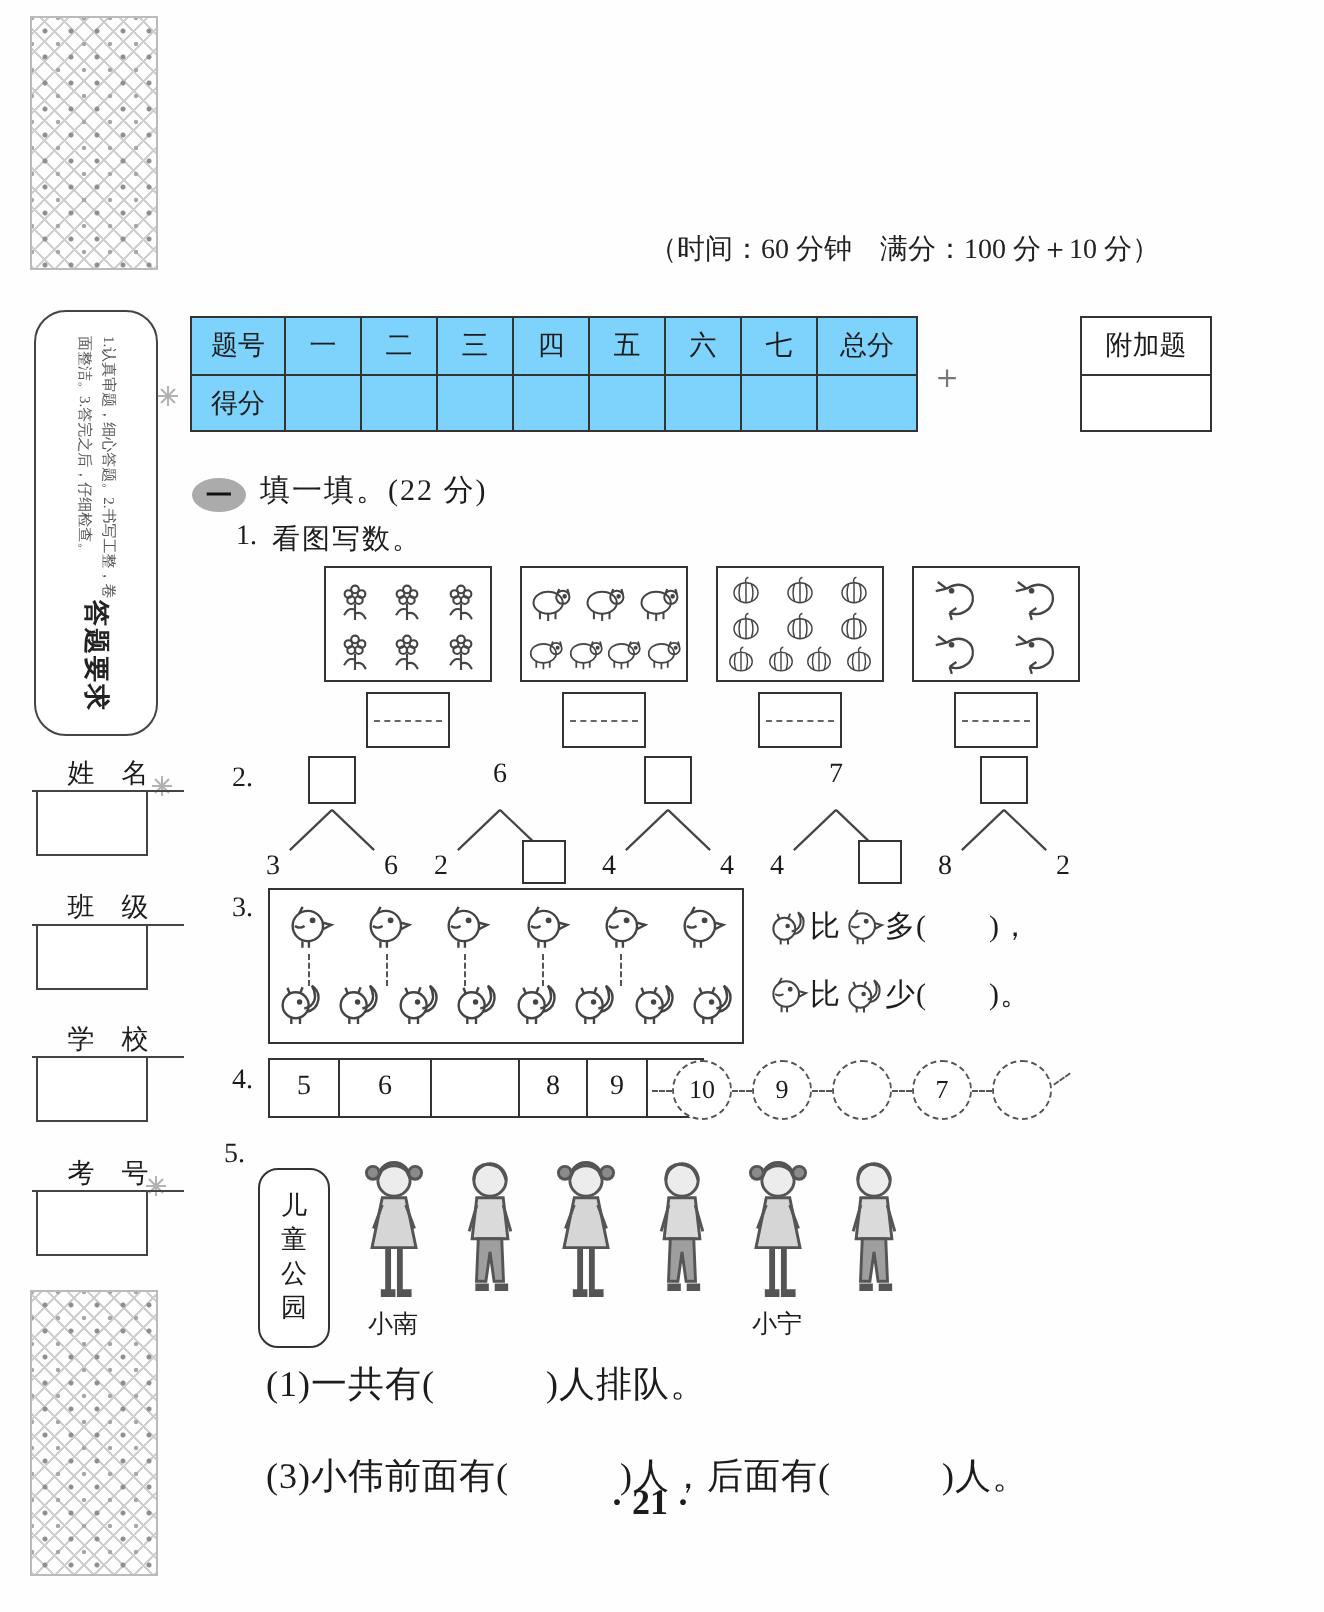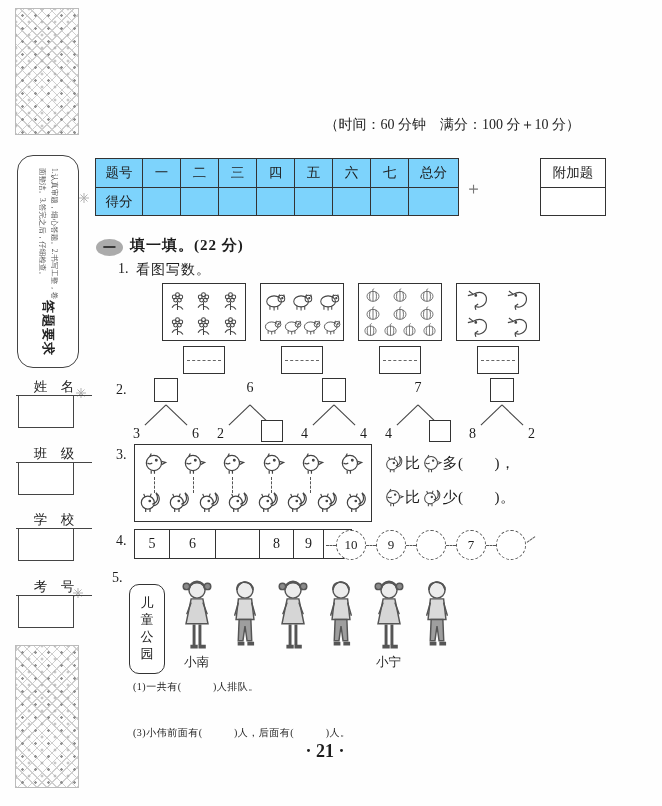--- a/index.html
+++ b/index.html
@@ -52,21 +52,21 @@
   .plus{position:absolute;left:465px;top:177px;font-size:17px;color:#777;}
   .btable{position:absolute;left:502px;top:158px;display:grid;grid-template-columns:64px;
           grid-auto-rows:28px;border:1.3px solid #333;background:#fff;margin-left:38px;}
   .btable>span{display:flex;align-items:center;justify-content:center;font-size:13.5px;}
   .btable>span+span{border-top:1.2px solid #333;}
 
   
   .badge{position:absolute;left:96px;top:239px;width:27px;height:17px;border-radius:50%;
          background:#ababab;color:#111;display:flex;align-items:center;justify-content:center;
          font-size:13px;font-weight:bold;}
-  .sec-title{position:absolute;left:130px;top:236px;font-size:15px;font-weight:bold;letter-spacing:1px;}
+  .sec-title{position:absolute;left:130px;top:236px;font-size:15px;font-weight:normal;letter-spacing:1px;}
   .qnum{position:absolute;font-size:14px;}
   .qtext{position:absolute;font-size:14px;letter-spacing:1px;}
 
   
   .pic-box{position:absolute;top:283px;width:84px;height:58px;border:1.2px solid #333;
            display:grid;grid-template-columns:repeat(12,1fr);align-content:space-evenly;
            justify-items:center;padding:1px;background:#fff;}
   .pic-box .ico-svg{display:block;}
   .g0 .ico-svg{grid-column:span 4;width:23px;height:23px;}
   .g1 .ico-svg{grid-column:span 4;width:22px;height:22px;}
@@ -117,21 +117,21 @@
   .chain .circ:last-of-type{margin-bottom:10px;}
 
   
   .sign{position:absolute;left:129px;top:584px;width:36px;height:90px;border:1.5px solid #333;
         border-radius:10px;display:flex;align-items:center;justify-content:center;
         font-size:13px;line-height:1.3;white-space:pre-line;text-align:center;background:#fff;}
   .kids{position:absolute;left:174px;top:576px;display:flex;gap:3px;}
   .kid{width:45px;text-align:center;}
   .kid svg{width:44px;height:78px;display:block;margin:0 auto;}
   .kid-label{font-size:12.5px;height:15px;}
-  .subq{position:absolute;left:133px;font-size:10px;letter-spacing:.5px;}
+  .subq{position:absolute;left:133px;font-size:18px;letter-spacing:.5px;}
 
   .pagenum{position:absolute;left:240px;top:741px;width:170px;text-align:center;
            font-size:18px;font-weight:bold;}
   .defs{position:absolute;width:0;height:0;overflow:hidden;}
 </style>
 </head>
 <body>
 
 <svg class="defs" aria-hidden="true">
   <defs>

